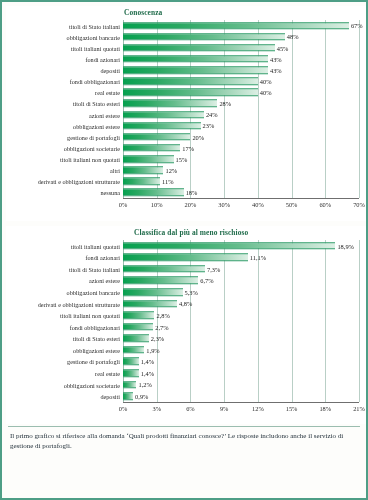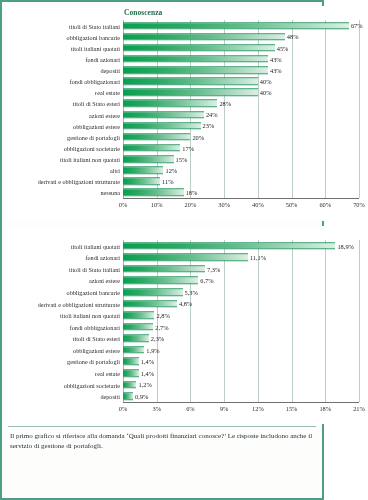--- a/index.html
+++ b/index.html
@@ -8,21 +8,21 @@
   }
   body {
     width: 368px;
     height: 500px;
     background: #ffffff;
     font-family: "Liberation Serif", "DejaVu Serif", serif;
     overflow: hidden;
   }
   #figure {
     position: relative;
-    width: 324px;
+    width: 368px;
     height: 500px;
     box-sizing: border-box;
     border: 2px solid #4e9e86;
     background: #fdfdfb;
   }
 
   
   .chart {
     position: relative;
     box-sizing: border-box;
@@ -282,20 +282,21 @@
         <span class="xtick" style="left: 67.4286px;">20%</span>
         <span class="xtick" style="left: 101.143px;">30%</span>
         <span class="xtick" style="left: 134.857px;">40%</span>
         <span class="xtick" style="left: 168.571px;">50%</span>
         <span class="xtick" style="left: 202.286px;">60%</span>
         <span class="xtick" style="left: 236px;">70%</span>
       </div>
   </div>
 
   <div class="chart" id="chart2" style="position:absolute; left:4px; top:224px; width:360px; height:198px;">
+    <div class="chart-title" style="left:128px; top:2px;">Classifica dal più al meno rischioso</div>
     <div class="plot" id="plot2" style="left:117px; top:14px; width:236px; height:162px;">
       <div class="gridlines" id="grid2">
           <div class="gridline" style="left: 0px; background: rgb(155, 189, 176);"></div>
           <div class="gridline" style="left: 33.7143px;"></div>
           <div class="gridline" style="left: 67.4286px;"></div>
           <div class="gridline" style="left: 101.143px;"></div>
           <div class="gridline" style="left: 134.857px;"></div>
           <div class="gridline" style="left: 168.571px;"></div>
           <div class="gridline" style="left: 202.286px;"></div>
           <div class="gridline" style="left: 236px;"></div>

